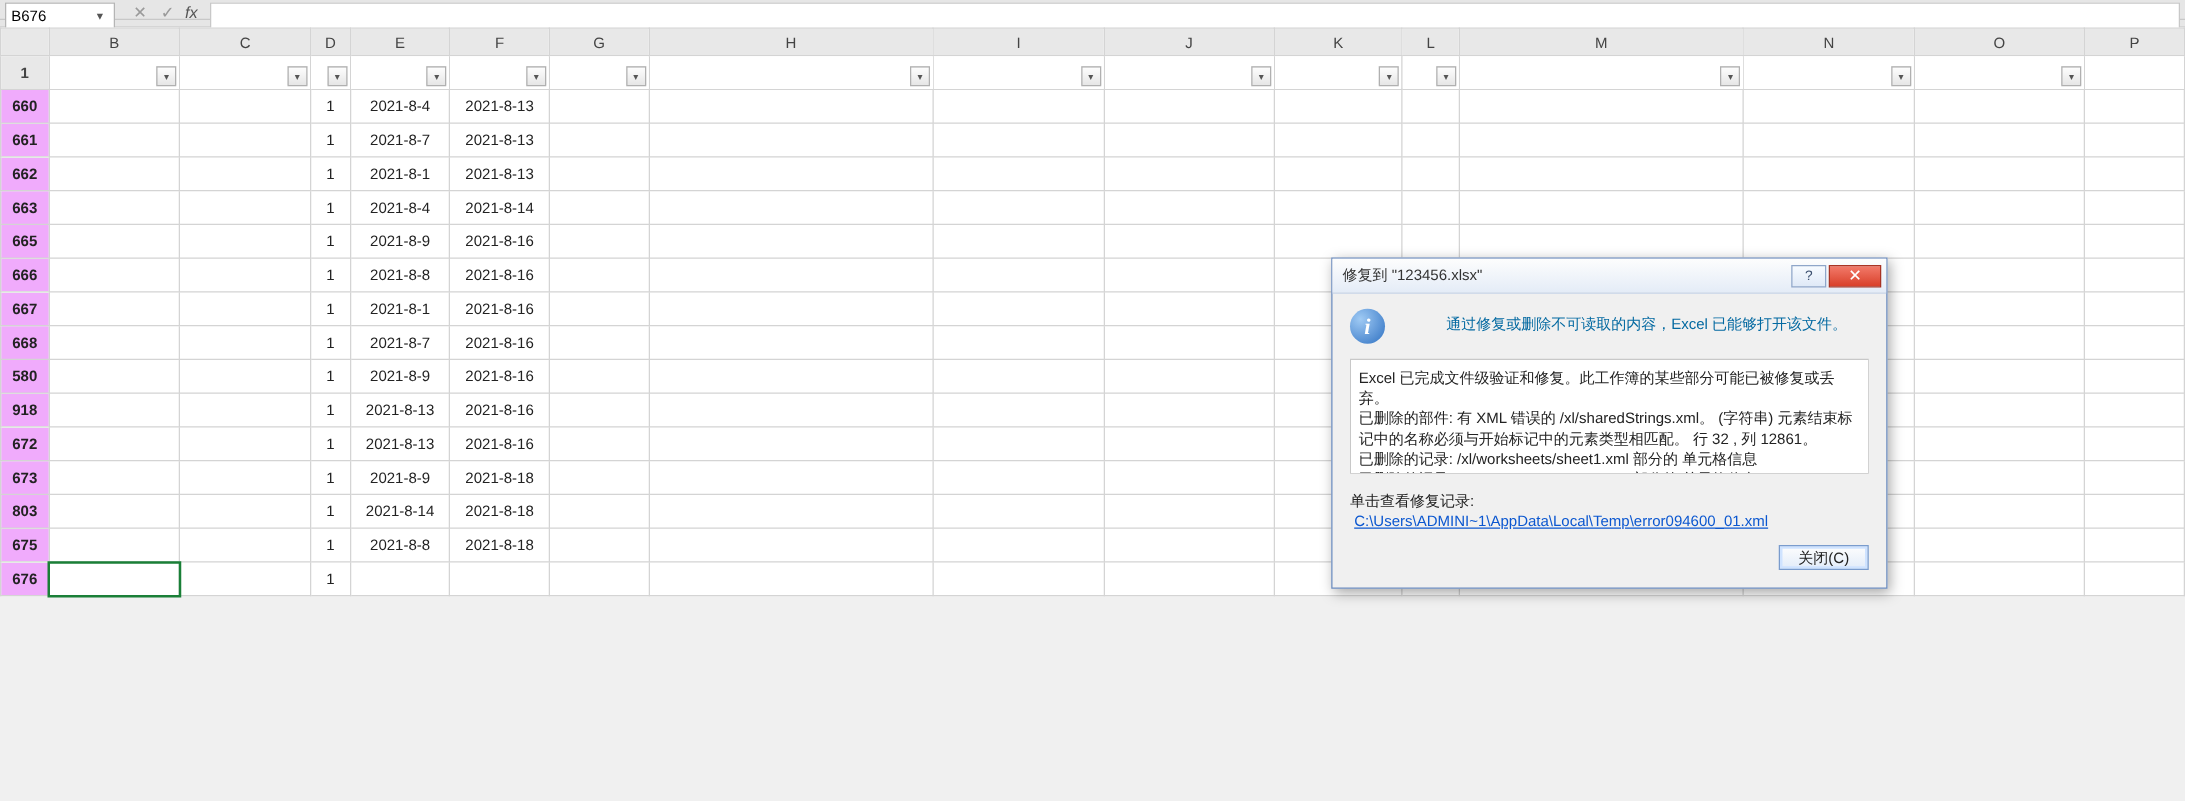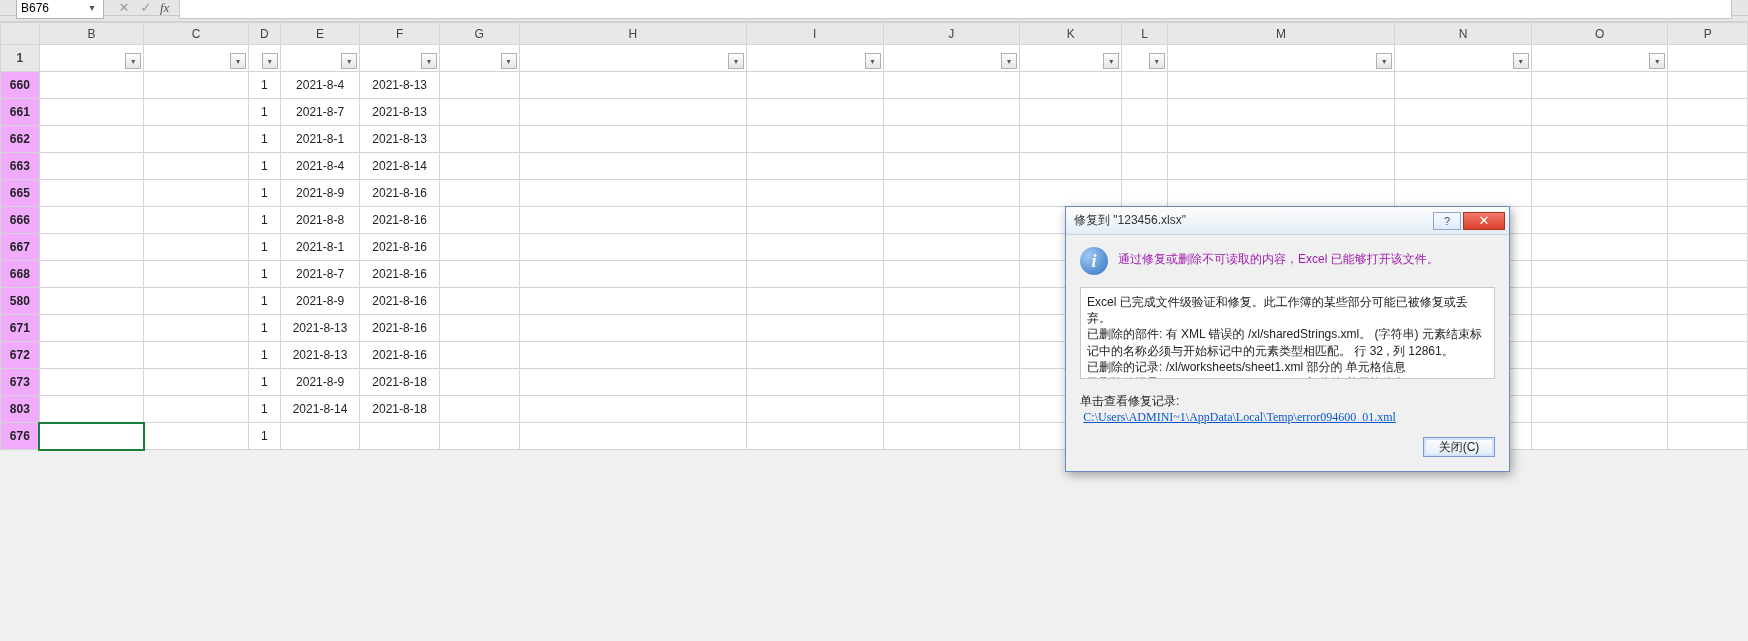--- a/index.html
+++ b/index.html
@@ -12,22 +12,22 @@
     width: 1748px;
     height: 641px;
     position: relative;
   }
   
   .formula-row {
     height: 16px;
     background: #e6e6e6;
     border-bottom: 1px solid #c8c8c8;
     display: flex;
-    align-items: center;
-    padding: 2px 16px;
+    align-items: flex-start;
+    padding: 2px 4px;
   }
   .name-box {
     width: 88px;
     height: 22px;
     background: #fff;
     border: 1px solid #b5b5b5;
     font-size: 12px;
     padding: 1px 4px;
     display: flex;
     align-items: center;
@@ -41,21 +41,21 @@
   }
   .fx-controls {
     display: flex;
     align-items: center;
     gap: 6px;
     margin: 0 10px 0 12px;
     color: #9a9a9a;
   }
   .fx-controls span { font-size: 13px; }
   .fx-btn { width: 16px; text-align: center; }
-  .fx-label { font-style: italic; font-family: Liberation Serif, serif; color: #555; }
+  .fx-label { font-style: italic; font-family: Liberation Sans, sans-serif; color: #555; }
   .formula-input {
     flex: 1;
     height: 22px;
     background: #fff;
     border: 1px solid #c8c8c8;
     padding: 2px 4px;
   }
   .thin-divider {
     height: 6px;
     background: #e6e6e6;
@@ -185,37 +185,37 @@
     border-radius: 50%;
     background: radial-gradient(circle at 30% 30%, #9fcaf4, #2f71c2);
     color: #fff;
     display: flex; align-items: center; justify-content: center;
     font-family: Georgia, serif;
     font-style: italic;
     font-weight: bold;
     font-size: 18px;
     flex-shrink: 0;
   }
-  .dlg-msg { padding-top: 4px; color: #a21caf; }
+  .dlg-msg { padding-top: 4px; color: #0369a1; margin-left: 39px; }
   .dlg-details {
     margin: 8px 14px;
     background: #fff;
     border: 1px solid #c8c8c8;
     padding: 6px 6px;
     height: 92px;
     overflow: auto;
     color: #222;
     line-height: 1.35;
     position: relative;
   }
   .dlg-linkrow {
     padding: 6px 14px 2px 14px;
     color: #222;
   }
-  .dlg-linkrow a { color: #0b57d0; text-decoration: underline; font-family: Liberation Serif, serif; }
+  .dlg-linkrow a { color: #0b57d0; text-decoration: underline; }
   .dlg-footer {
     padding: 10px 14px 14px 14px;
     display: flex;
     justify-content: flex-end;
   }
   .btn {
     min-width: 72px;
     height: 20px;
     border: 1px solid #7a9ccd;
     background: linear-gradient(#fdfdfd, #e2ecf9);
@@ -490,21 +490,21 @@
           <td></td>
           <td></td>
           <td class=" emptybox"></td>
           <td class=" emptybox"></td>
           <td></td>
           <td></td>
           <td class=" emptybox"></td>
           <td></td>
         </tr>
         <tr>
-          <th class="row-hdr">671</th>
+          <th class="row-hdr">918</th>
           <td></td>
           <td></td>
           <td class="c data">1</td>
           <td class="c data">2021-8-13</td>
           <td class="c data">2021-8-16</td>
           <td></td>
           <td></td>
           <td></td>
           <td></td>
           <td class=" emptybox"></td>
@@ -549,20 +549,38 @@
           <td></td>
           <td class=" emptybox"></td>
           <td></td>
         </tr>
         <tr>
           <th class="row-hdr">803</th>
           <td></td>
           <td></td>
           <td class="c data">1</td>
           <td class="c data">2021-8-14</td>
+          <td class="c data">2021-8-18</td>
+          <td></td>
+          <td></td>
+          <td></td>
+          <td></td>
+          <td class=" emptybox"></td>
+          <td class=" emptybox"></td>
+          <td></td>
+          <td></td>
+          <td class=" emptybox"></td>
+          <td></td>
+        </tr>
+        <tr>
+          <th class="row-hdr">675</th>
+          <td></td>
+          <td></td>
+          <td class="c data">1</td>
+          <td class="c data">2021-8-8</td>
           <td class="c data">2021-8-18</td>
           <td></td>
           <td></td>
           <td></td>
           <td></td>
           <td class=" emptybox"></td>
           <td class=" emptybox"></td>
           <td></td>
           <td></td>
           <td class=" emptybox"></td>

